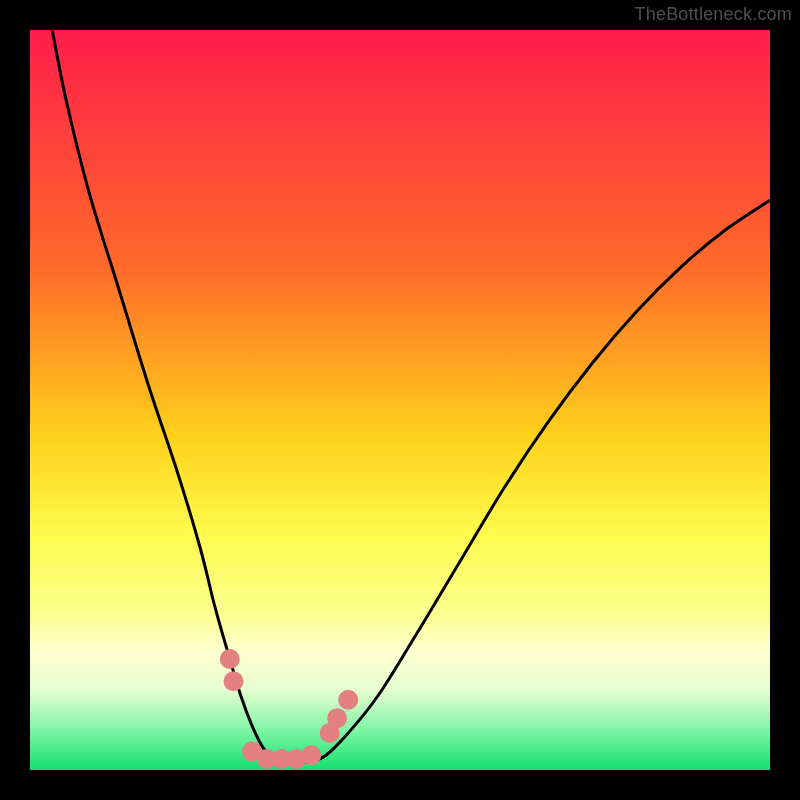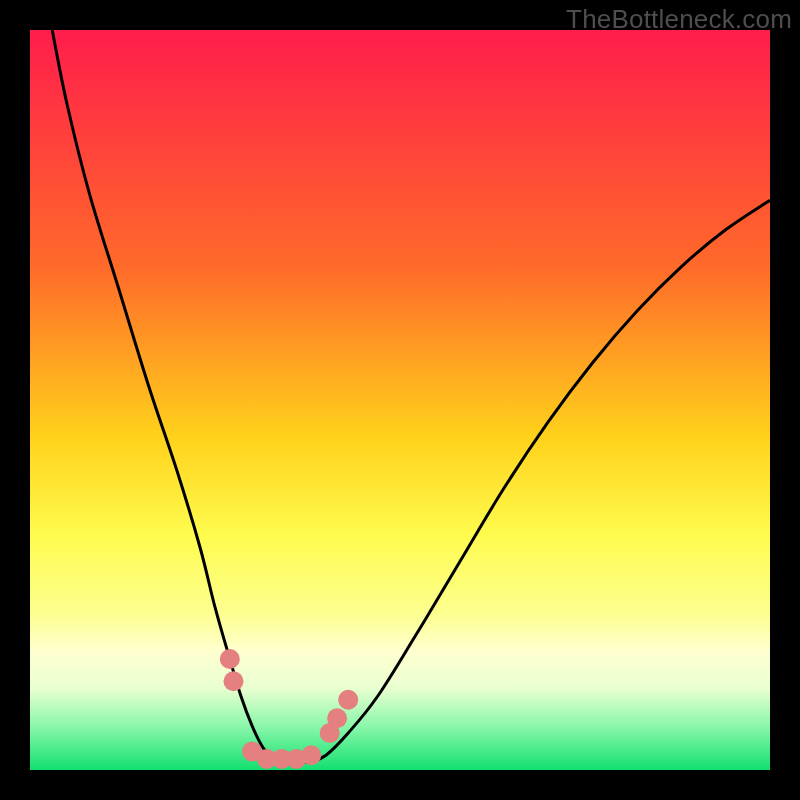--- a/index.html
+++ b/index.html
@@ -25,21 +25,21 @@
     top: 30px;
     width: 740px;
     height: 740px;
     overflow: hidden;
   }
   .watermark {
     position: absolute;
     top: 4px;
     right: 8px;
     color: #4e4e4e;
-    font-size: 26px;
+    font-size: 18px;
     font-weight: 500;
     letter-spacing: 0.2px;
   }
 </style>
 </head>
 <body>
 
 <div class="frame">
   <div class="watermark">TheBottleneck.com</div>
 

